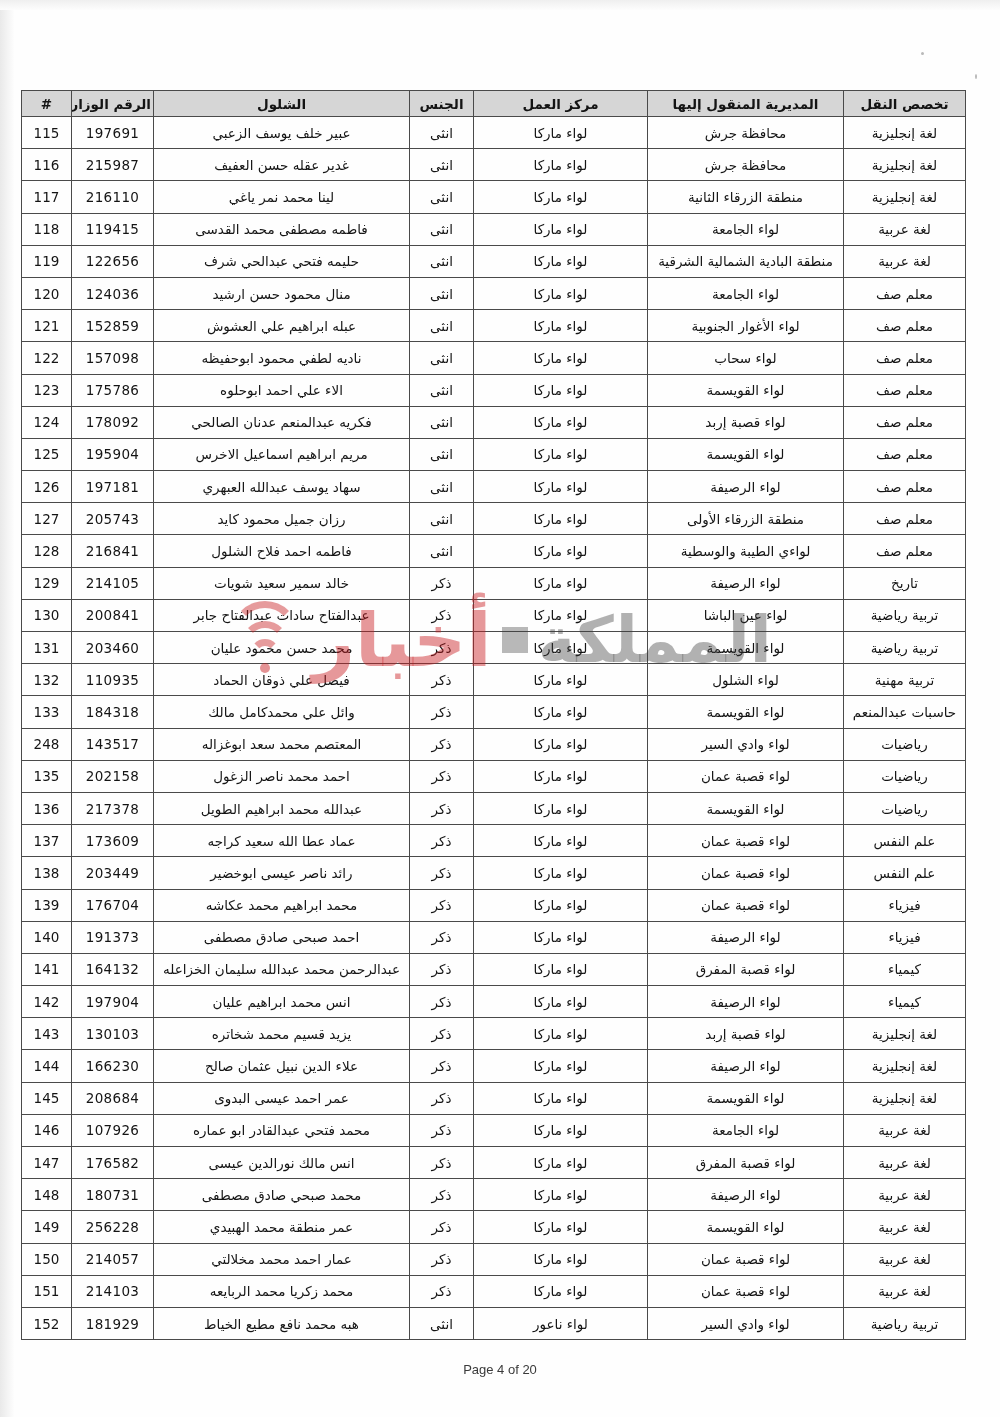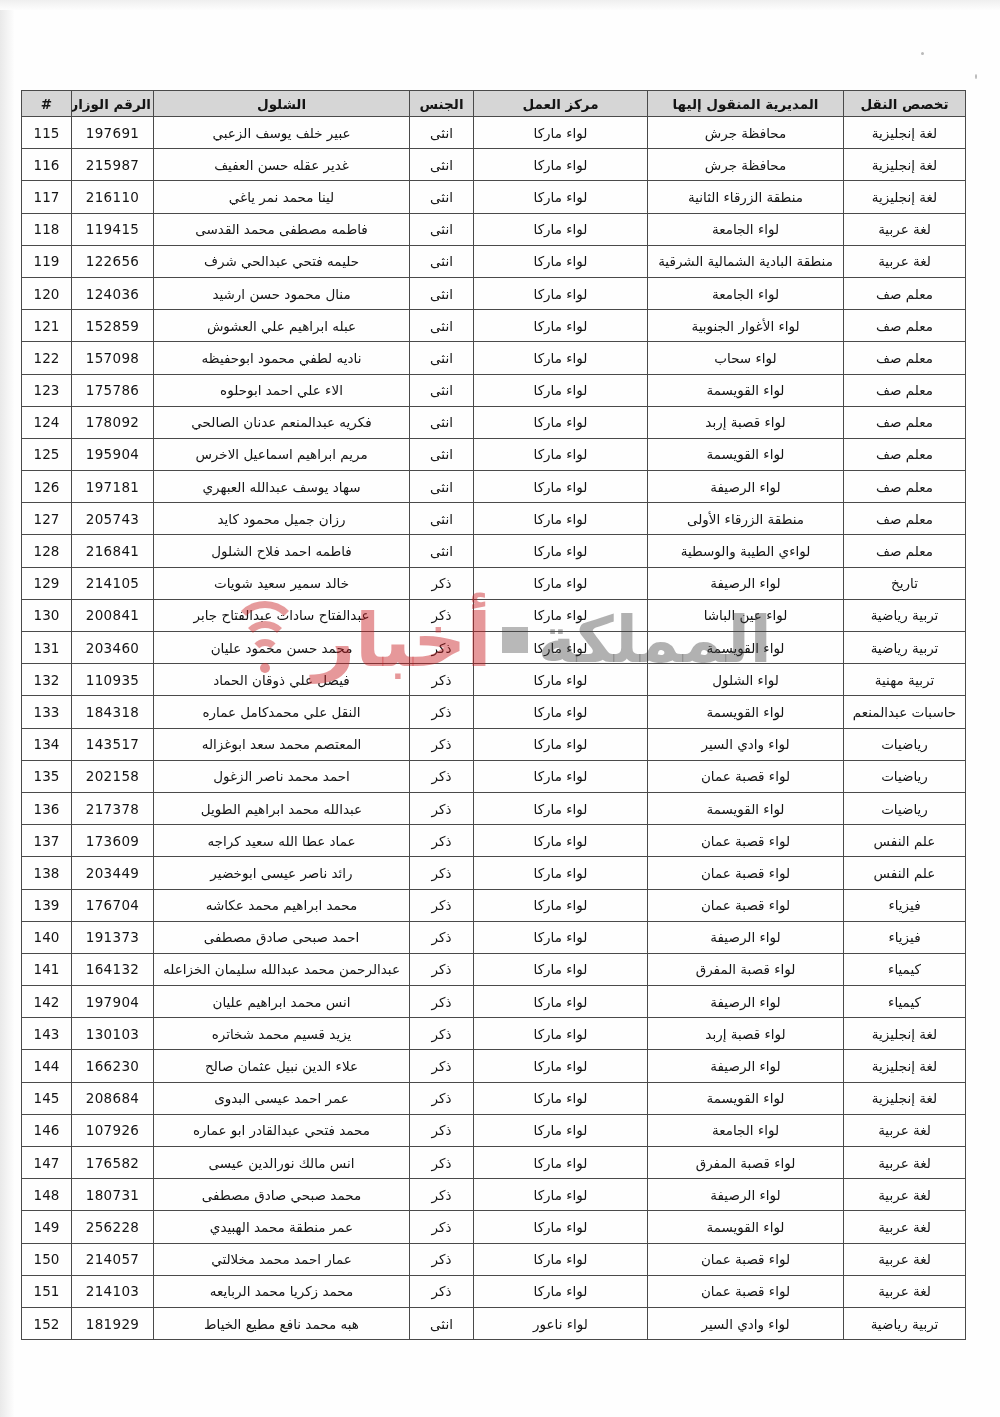--- a/index.html
+++ b/index.html
@@ -340,32 +340,32 @@
           <td>ذكر</td>
           <td class="name">فيصل علي ذوقان الحماد</td>
           <td class="num">110935</td>
           <td class="idx">132</td>
         </tr>
         <tr>
           <td>حاسبات عبدالمنعم</td>
           <td>لواء القويسمة</td>
           <td>لواء ماركا</td>
           <td>ذكر</td>
-          <td class="name">النقل علي محمدكامل عماره</td>
+          <td class="name">وائل علي محمدكامل مالك</td>
           <td class="num">184318</td>
           <td class="idx">133</td>
         </tr>
         <tr>
           <td>رياضيات</td>
           <td>لواء وادي السير</td>
           <td>لواء ماركا</td>
           <td>ذكر</td>
           <td class="name">المعتصم محمد سعد ابوغزاله</td>
           <td class="num">143517</td>
-          <td class="idx">134</td>
+          <td class="idx">248</td>
         </tr>
         <tr>
           <td>رياضيات</td>
           <td>لواء قصبة عمان</td>
           <td>لواء ماركا</td>
           <td>ذكر</td>
           <td class="name">احمد محمد ناصر الزغول</td>
           <td class="num">202158</td>
           <td class="idx">135</td>
         </tr>
@@ -532,13 +532,14 @@
       <div class="wm-text">أخبار</div>
       <div class="wm-wifi">
         <i class="c"></i>
           <i class="b"></i>
           <i class="a"></i>
           <i class="dot"></i>
       </div>
     </div>
   </div>
 
+  <div class="footer">Page 4 of 20</div>
 </div>
 
 </body></html>

